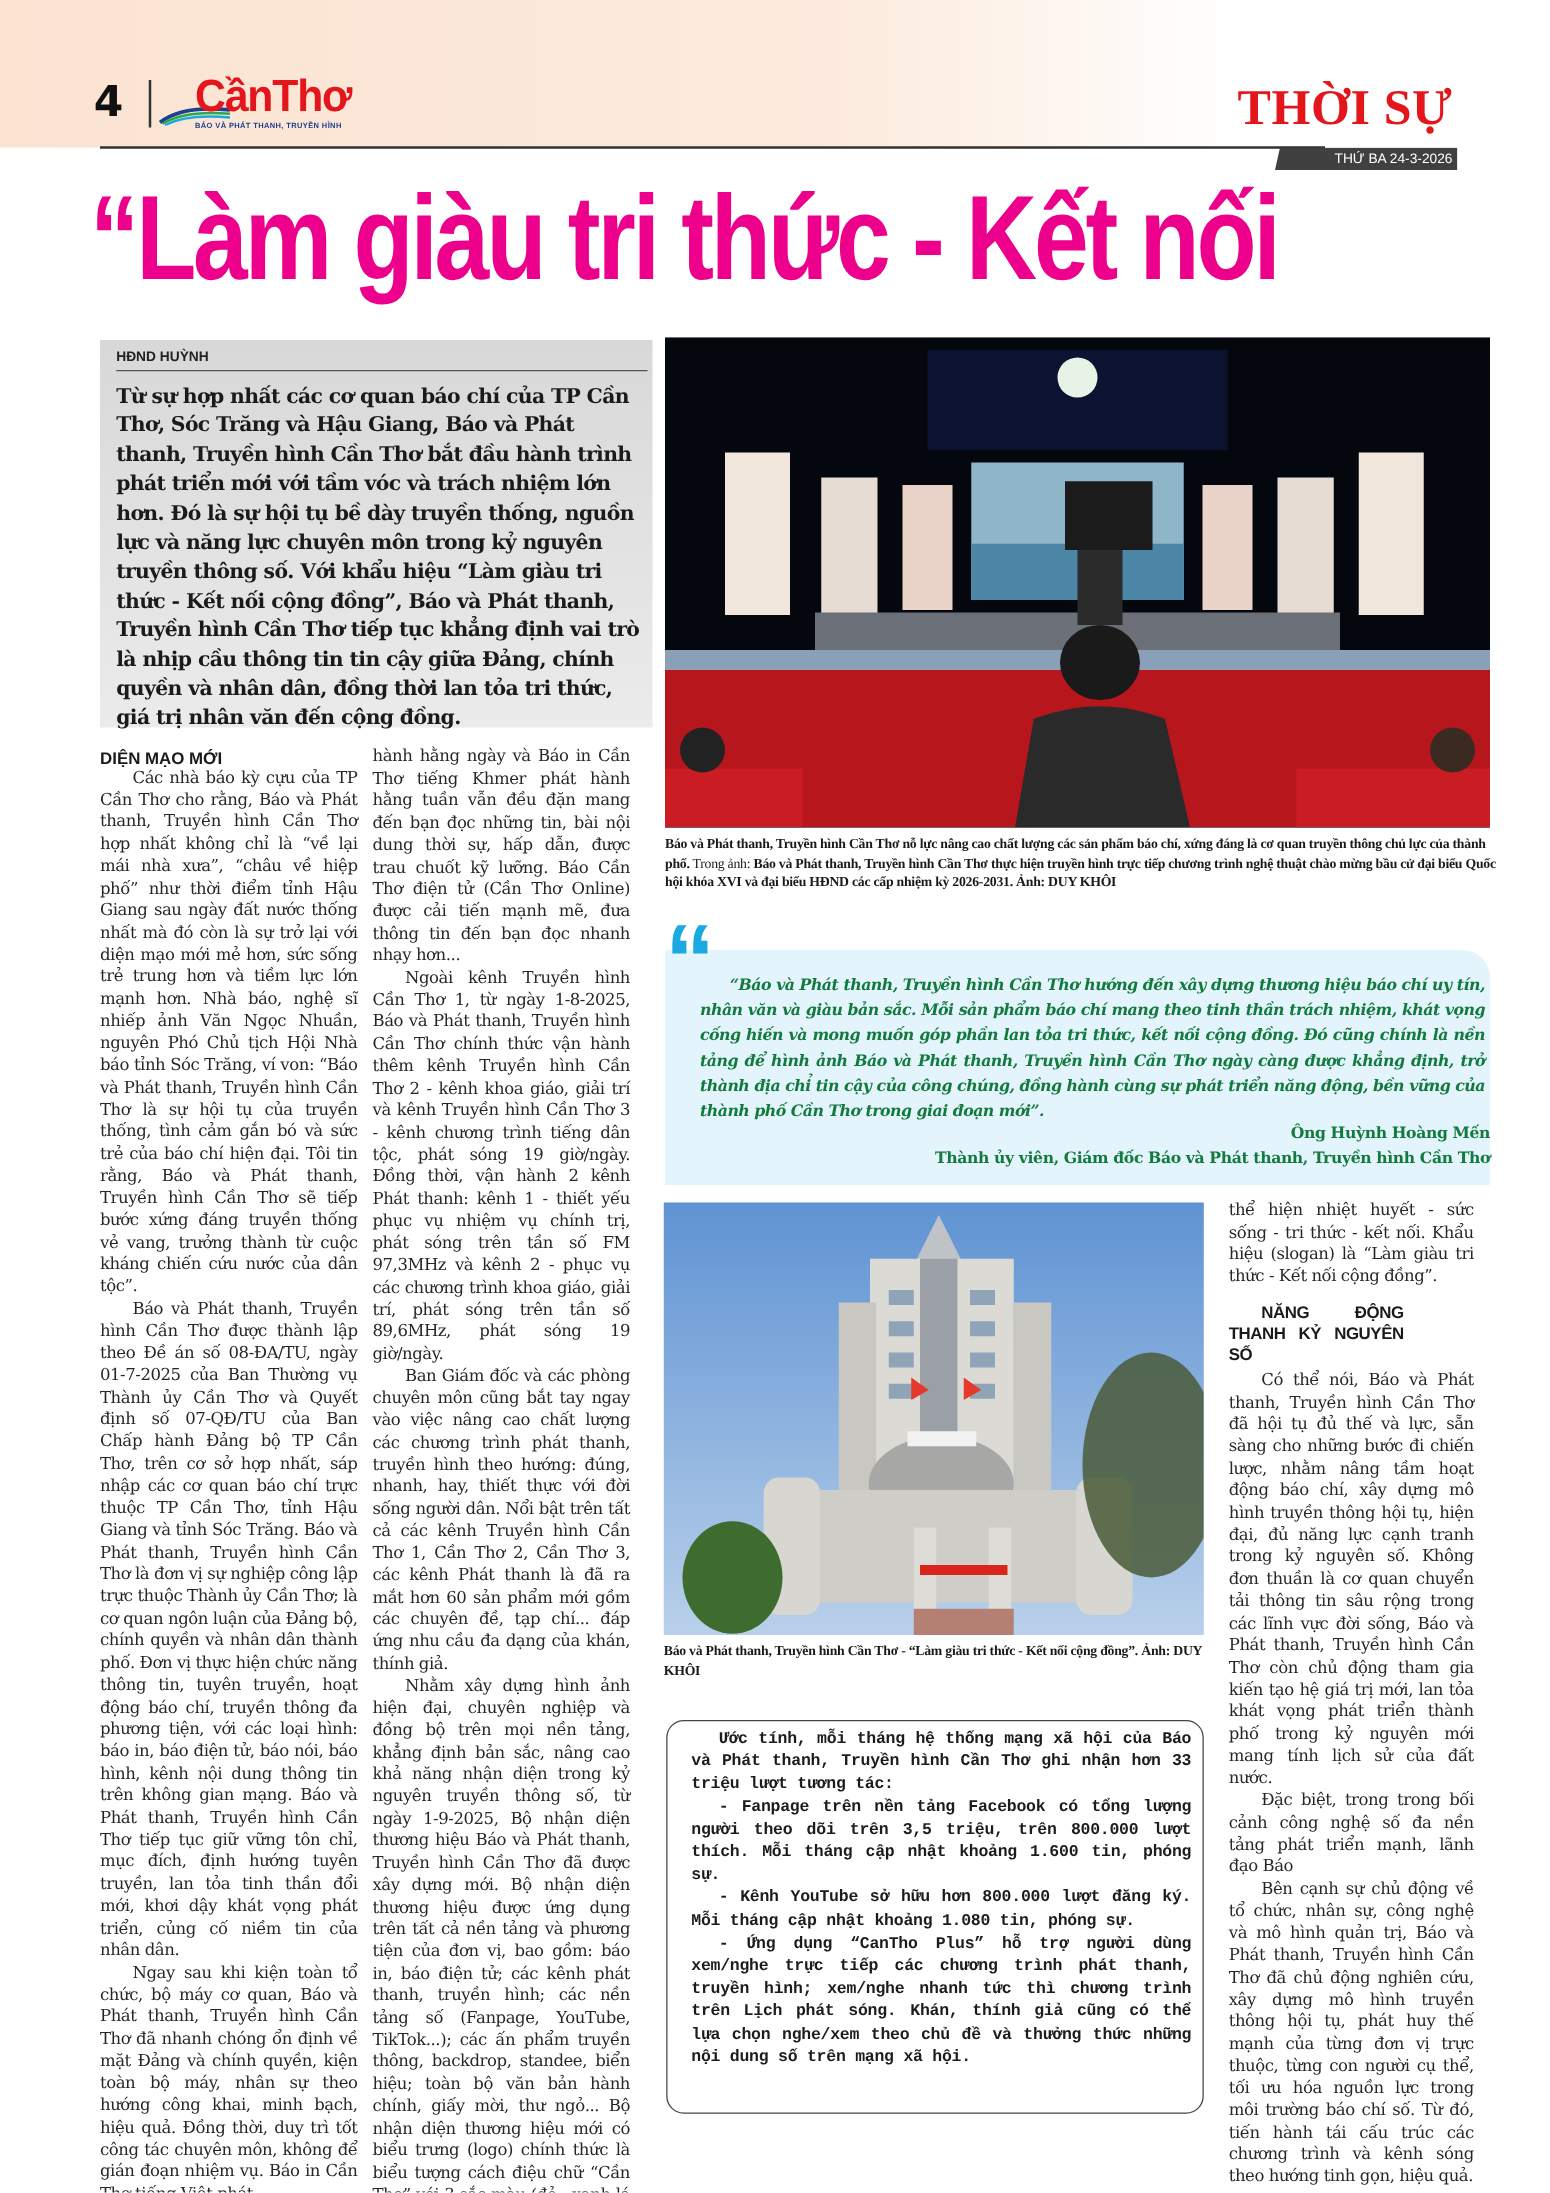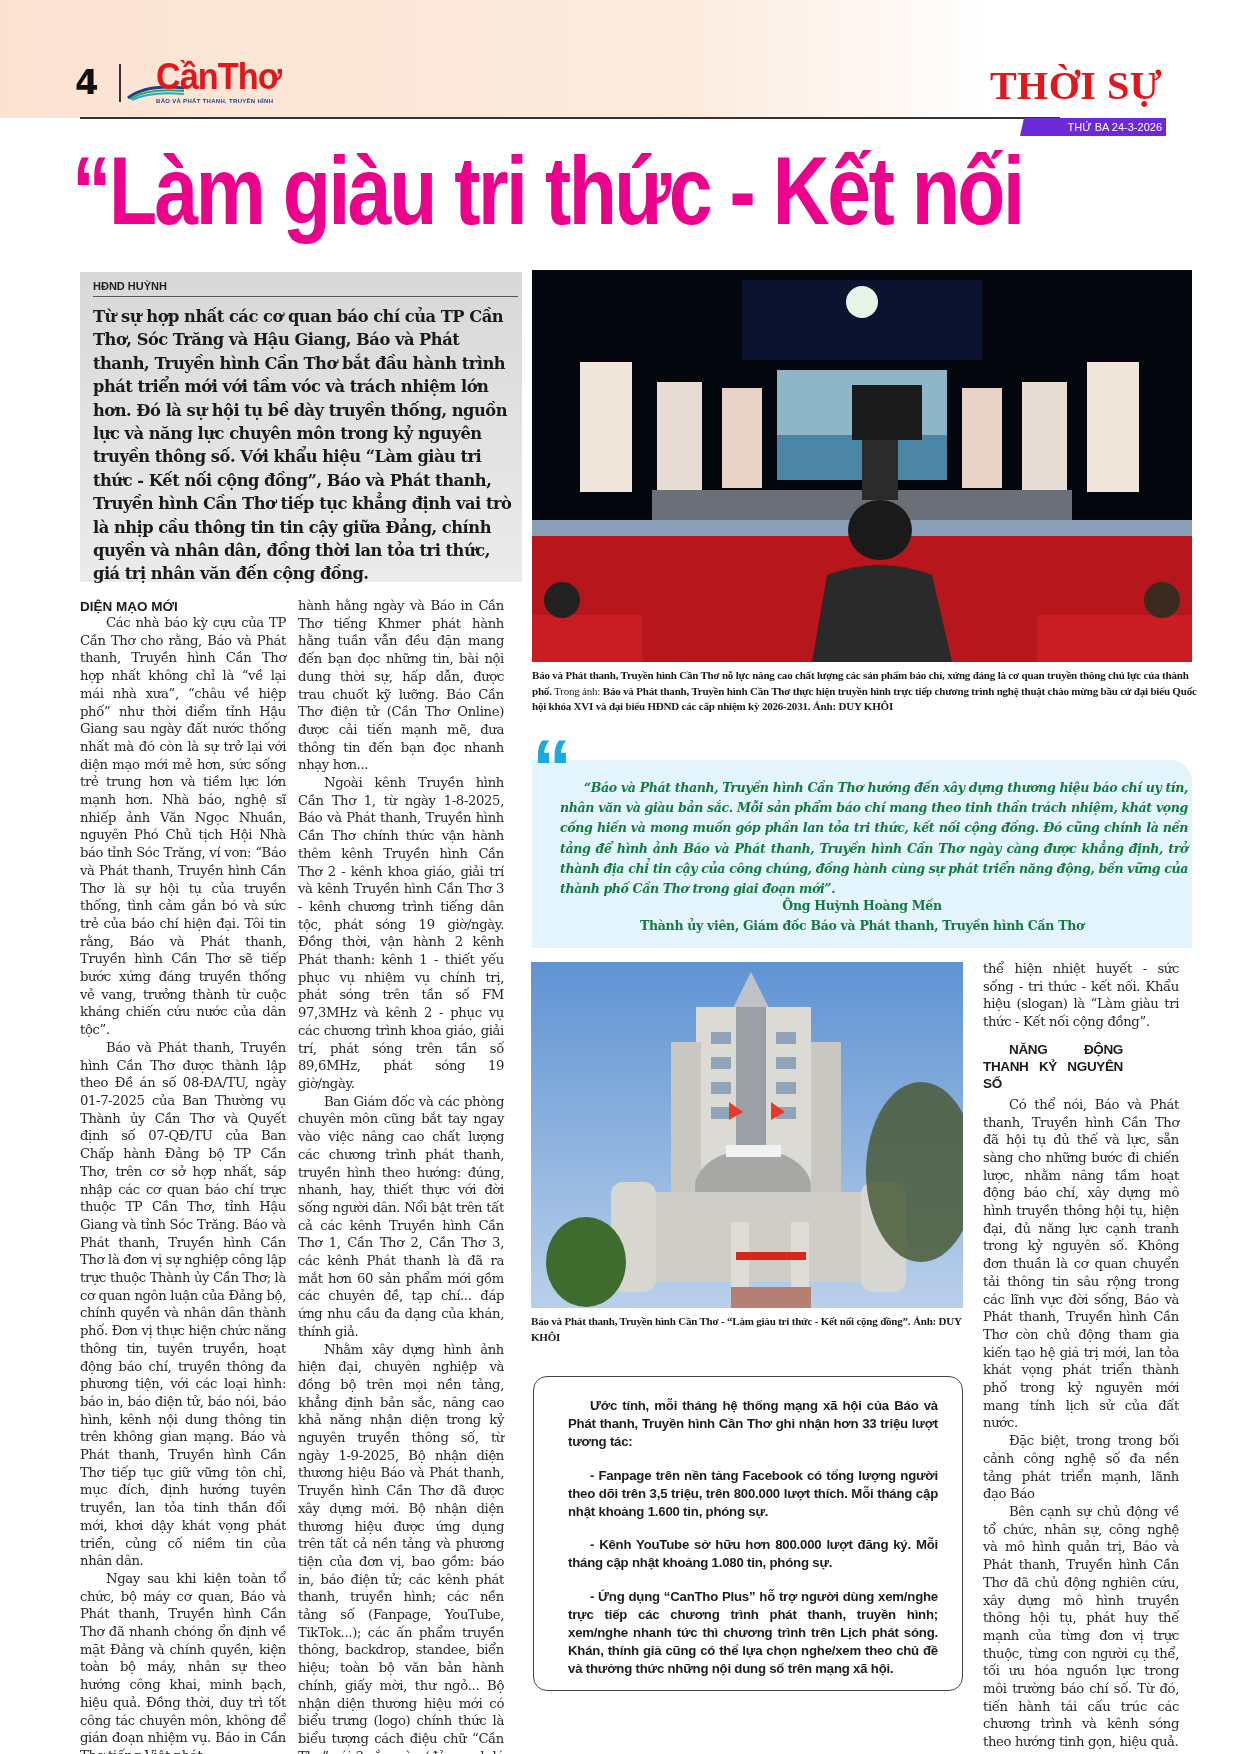--- a/index.html
+++ b/index.html
@@ -28,21 +28,21 @@
     position: absolute; left: 30px; top: 42px; font-family: "Liberation Sans", sans-serif;
     font-size: 6px; font-weight: bold; color: #1f3f8f; white-space: nowrap; letter-spacing: 0.3px;
   }
   .hr-left { position: absolute; left: 80px; top: 117px; width: 980px; height: 1.5px; background: #333; }
   .section-title {
     position: absolute; right: 78px; top: 62px; font-family: "Liberation Serif", serif;
     font-weight: bold; font-size: 40px; color: #e4161b; letter-spacing: 0.5px;
   }
   .date-tag {
     position: absolute; left: 1020px; top: 118px; width: 142px; height: 18px;
-    background: #6d28d9; color: #fff; font-family: "Liberation Sans", sans-serif;
+    background: #404040; color: #fff; font-family: "Liberation Sans", sans-serif;
     font-size: 11px; line-height: 18px; text-align: right; padding-right: 4px;
     clip-path: polygon(4px 0, 100% 0, 100% 100%, 0 100%);
   }
   .headline {
     position: absolute; left: 72px; top: 136px; width: 1170px; white-space: nowrap;
     font-family: "Liberation Sans", sans-serif; font-weight: bold; font-size: 96px;
     color: #ec008c; letter-spacing: -3px; line-height: 110px;
     transform: scaleX(0.82); transform-origin: left;
   }
   .sapo-box {
@@ -77,21 +77,21 @@
     position: absolute; left: 532px; top: 760px; width: 660px; height: 188px;
     background: #e3f4fc; border-top-right-radius: 22px;
   }
   .quote-text {
     position: absolute; left: 560px; top: 778px; width: 628px;
     font-family: "DejaVu Serif", serif; font-style: italic; font-weight: bold;
     font-size: 12.6px; line-height: 20.2px; color: #137a3d; text-align: justify;
     text-indent: 24px; letter-spacing: -0.4px;
   }
   .quote-author {
-    position: absolute; left: 532px; top: 896px; width: 660px; text-align: center;
+    position: absolute; left: 532px; top: 896px; width: 660px; text-align: right;
     font-family: "DejaVu Serif", serif; font-weight: bold; font-size: 12.5px;
     line-height: 20px; color: #137a3d; letter-spacing: -0.3px;
   }
   .col {
     position: absolute; font-family: "DejaVu Serif", serif; font-size: 13.2px;
     line-height: 17.7px; color: #262626; text-align: justify; letter-spacing: -0.35px;
   }
   .col p { margin: 0; text-indent: 26px; }
   .col p.noindent { text-indent: 0; }
   .col1 { left: 80px; top: 614px; width: 206px; }
@@ -109,21 +109,21 @@
   .cap2 { position: absolute; left: 531px; top: 1314px; width: 440px; }
   .info-box {
     position: absolute; left: 533px; top: 1376px; width: 428px; height: 313px;
     border: 1.5px solid #444; border-radius: 14px; background: #fff;
   }
   .info-text {
     position: absolute; left: 553px; top: 1382px; width: 400px;
     font-family: "Liberation Sans", sans-serif; font-weight: bold; font-size: 13.2px;
     line-height: 18.2px; color: #1c1c1c; text-align: justify; letter-spacing: -0.2px;
   }
-  .info-text p { margin: 15px; text-indent: 22px; }
+  .info-text p { margin: 0; text-indent: 22px; font-family: Liberation Mono, monospace; }
 </style>
 </head>
 <body>
 
 <div class="topbar"></div>
 <div class="page-num">4</div>
 <div class="vsep"></div>
 <div class="logo">
   <svg class="logo-swoosh" width="60" height="20" viewBox="0 0 60 20">
     <path d="M2 16 Q20 2 58 6" stroke="#1f3f8f" stroke-width="3" fill="none"></path>

